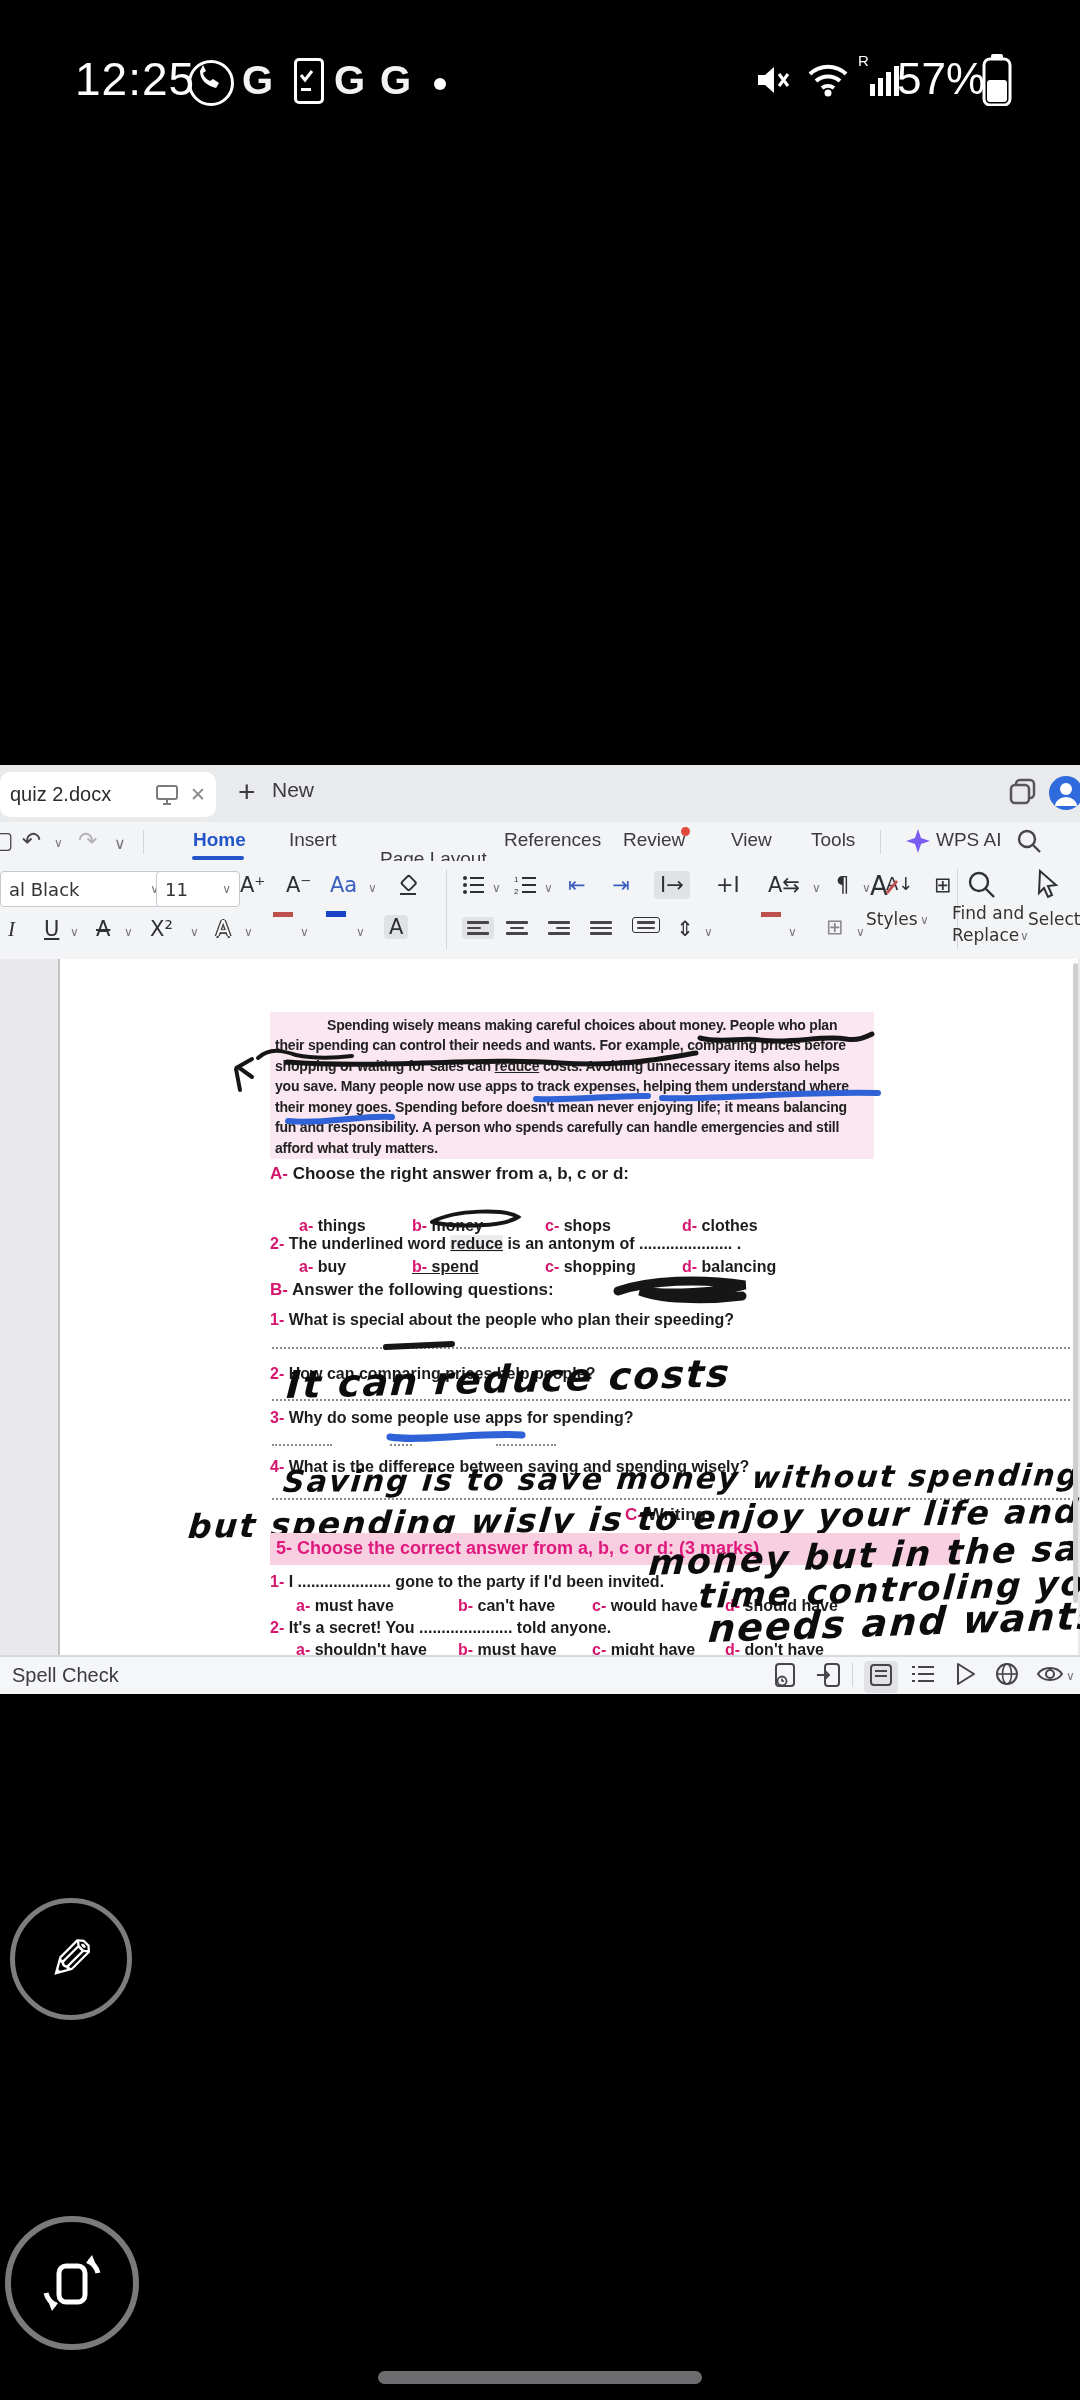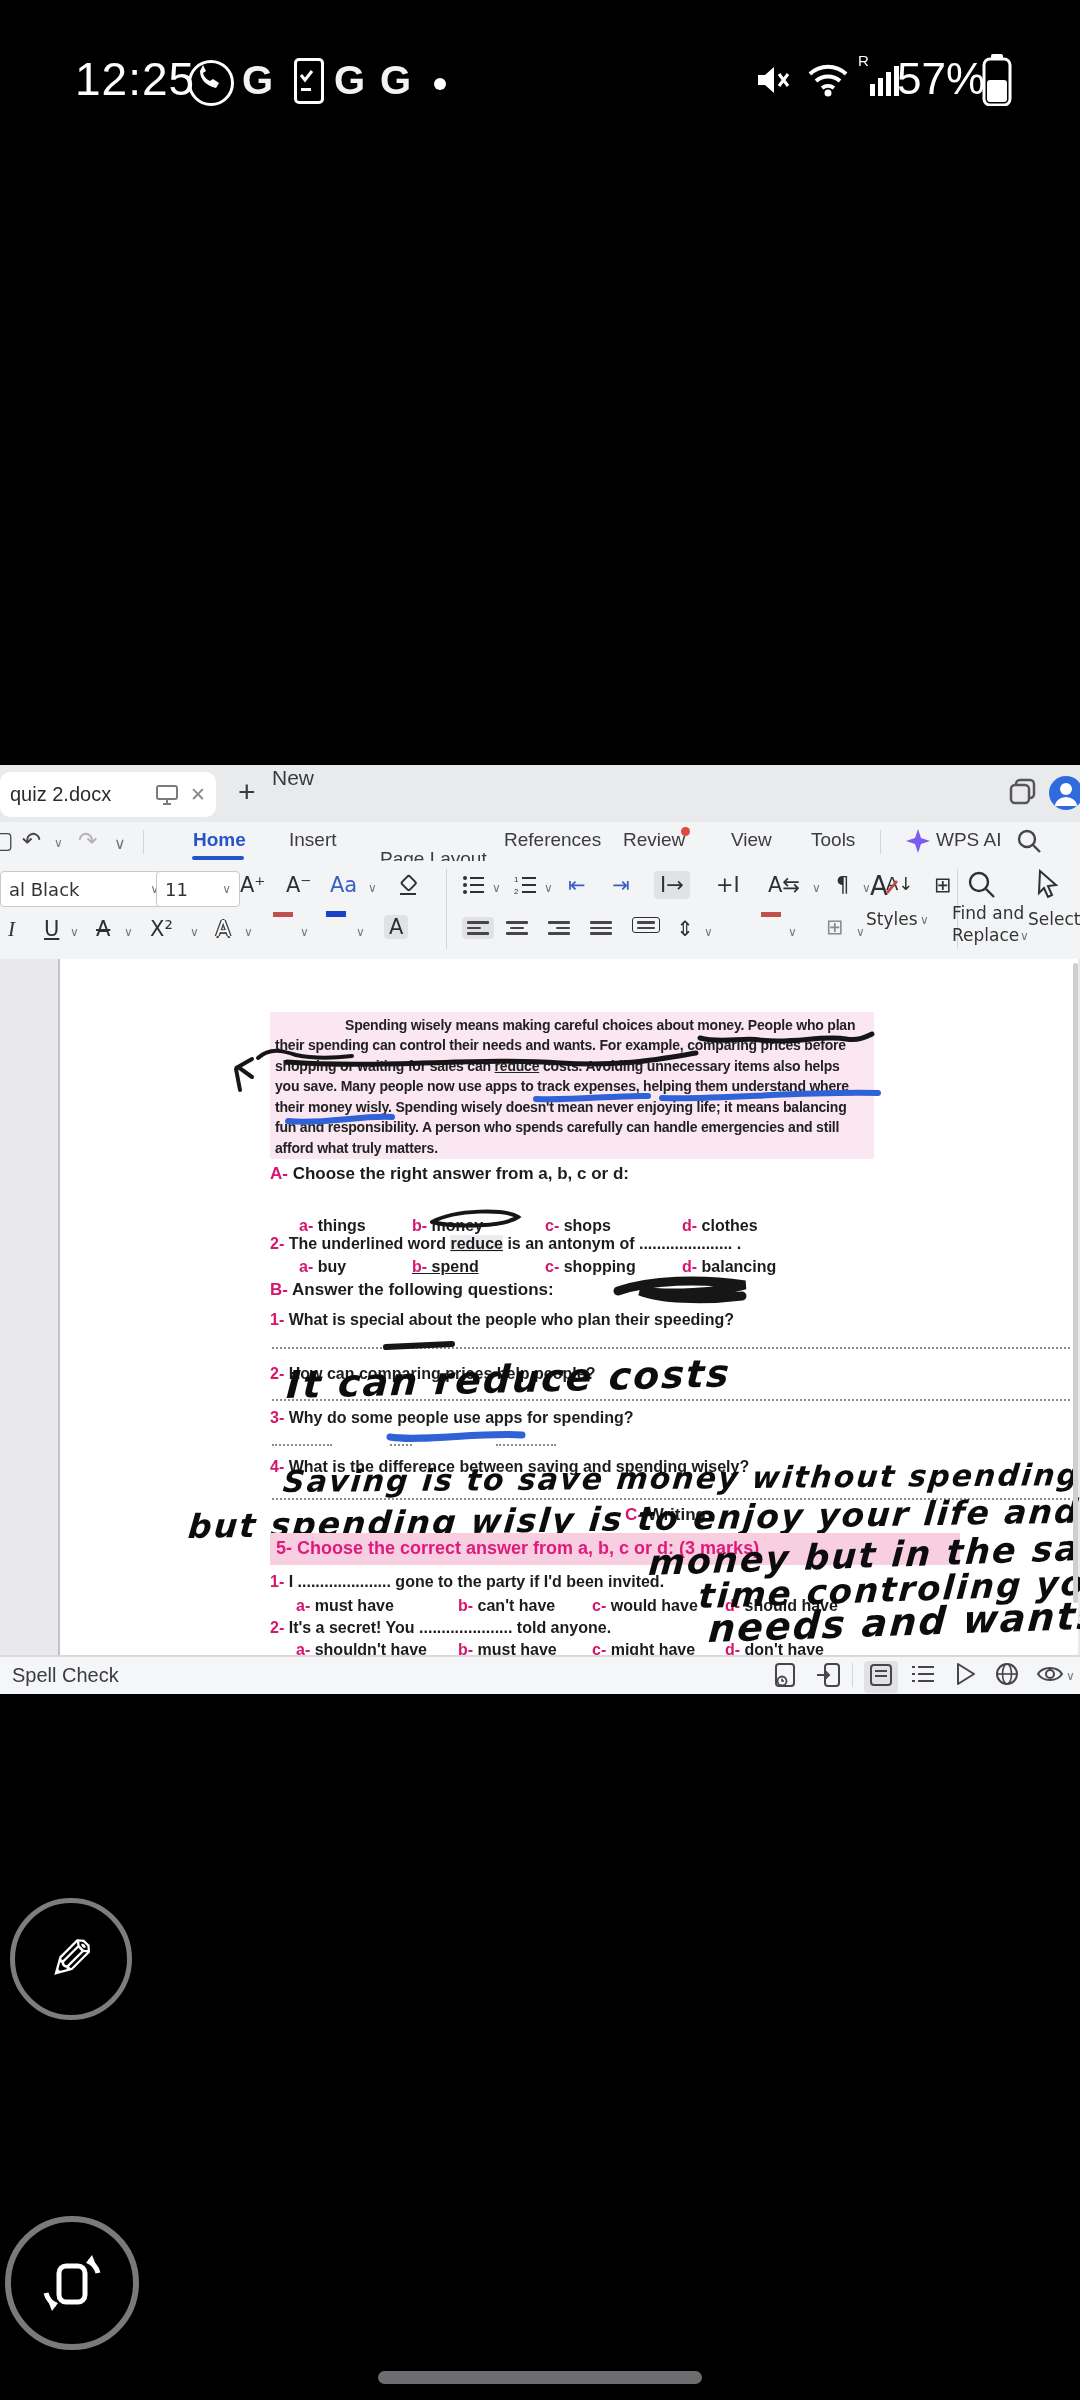--- a/index.html
+++ b/index.html
@@ -132,21 +132,21 @@
       <span class="abs tab-title">quiz 2.docx</span>
       <span class="abs" style="left:155px;top:12px;">
         <svg width="24" height="22" viewBox="0 0 24 22">
           <rect x="2" y="2" width="20" height="13" rx="2" fill="none" stroke="#7b7b7f" stroke-width="2"></rect>
           <path d="M8,20 h8 M12,15 v5" stroke="#7b7b7f" stroke-width="2"></path>
         </svg>
       </span>
       <span class="abs tab-x" style="left:190px;top:11px;">✕</span>
     </div>
     <span class="abs newbtn" style="left:238px;top:10px;font-size:30px;color:#3a3a3c;">+</span>
-    <span class="abs newbtn" style="left:272px;top:1px;">New</span>
+    <span class="abs newbtn" style="left:272px;top:13px;">New</span>
     <span class="abs" style="left:1008px;top:12px;">
       <svg width="30" height="30" viewBox="0 0 30 30">
         <rect x="8" y="3" width="18" height="18" rx="4" fill="none" stroke="#55555a" stroke-width="2.5"></rect>
         <rect x="3" y="8" width="18" height="18" rx="4" fill="#e8eaec" stroke="#55555a" stroke-width="2.5"></rect>
       </svg>
     </span>
     <span class="abs" style="left:1048px;top:10px;">
       <svg width="36" height="36" viewBox="0 0 36 36">
         <circle cx="18" cy="18" r="17" fill="#2f6bdc"></circle>
         <circle cx="18" cy="14" r="6" fill="#fff"></circle>
@@ -319,25 +319,25 @@
     </span>
     <span class="tbx tb-label" style="left:1028px;top:48px;">Select</span>
 
   </div>
 
   <div class="abs docarea">
     <div class="page"></div>
 
 
     <div class="passage">
-      <div class="pl" style="top:5px;left:57px;margin-left:18px;">Spending wisely means making careful choices about money. People who plan</div>
+      <div class="pl" style="top:5px;left:57px;">Spending wisely means making careful choices about money. People who plan</div>
       <div class="pl" style="top:25px;">their spending can control their needs and wants. For example, comparing prices before</div>
       <div class="pl" style="top:46px;"><span>shopping or waiting for sales can </span><span style="text-decoration:underline;">reduce</span><span> costs. Avoiding unnecessary items also helps</span></div>
       <div class="pl" style="top:66px;">you save. Many people now use apps to track expenses, helping them understand where</div>
-      <div class="pl" style="top:87px;">their money wisly. Spending wisely doesn't mean never enjoying life; it means balancing</div>
+      <div class="pl" style="top:87px;">their money goes. Spending before doesn't mean never enjoying life; it means balancing</div>
       <div class="pl" style="top:107px;">fun and responsibility. A person who spends carefully can handle emergencies and still</div>
       <div class="pl" style="top:128px;">afford what truly matters.</div>
     </div>
 
     <div class="q sect" style="left:270px;top:205px;"><span class="mg">A-</span><span> Choose the right answer from a, b, c or d:</span></div>
     <span class="opt" style="left:299px;top:258px;"><span class="mg">a-</span><span> things</span></span>
     <span class="opt" style="left:412px;top:258px;"><span class="mg">b-</span><span> money</span></span>
     <span class="opt" style="left:545px;top:258px;"><span class="mg">c-</span><span> shops</span></span>
     <span class="opt" style="left:682px;top:258px;"><span class="mg">d-</span><span> clothes</span></span>
     <div class="q" style="left:270px;top:276px;"><span class="mg">2-</span><span> The underlined word </span><span style="text-decoration:underline;background:#ececee;">reduce</span><span> is an antonym of ..................... .</span></div>

